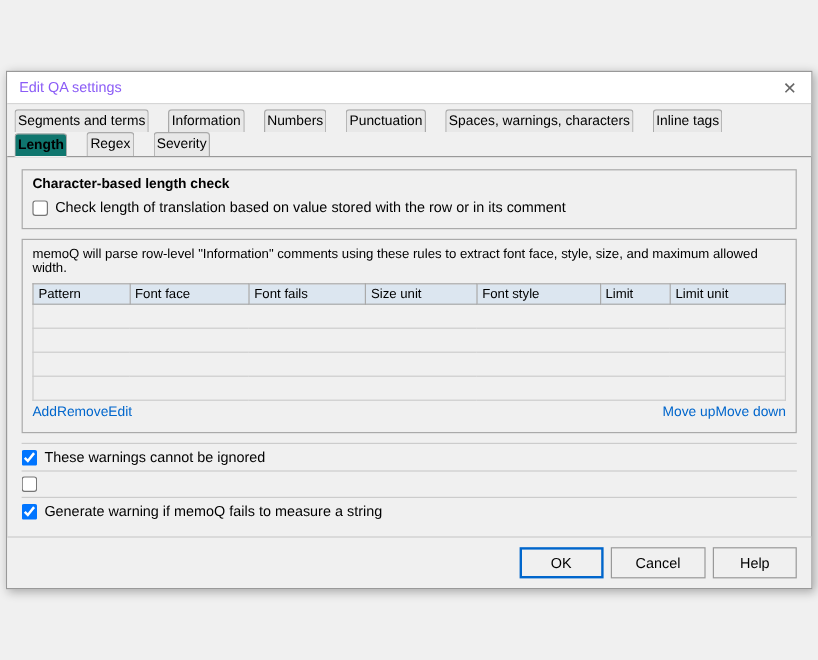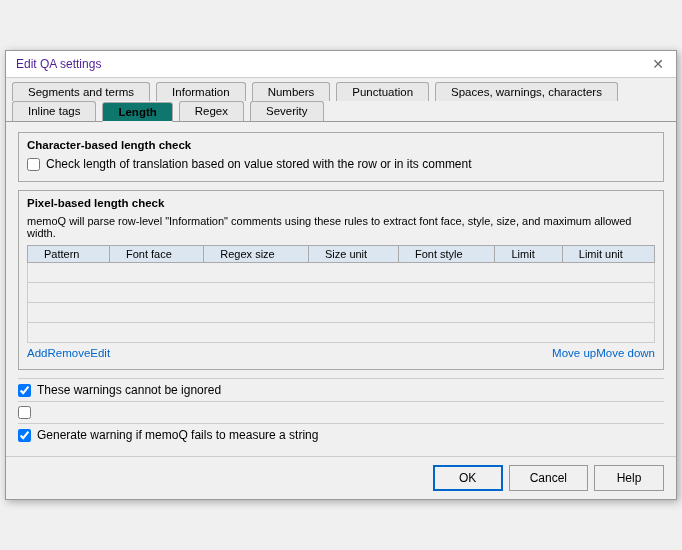--- a/index.html
+++ b/index.html
@@ -25,21 +25,21 @@
       padding: 6px 10px;
       display: flex;
       justify-content: space-between;
       align-items: center;
       border-bottom: 1px solid #ccc;
     }
 
     .titlebar-title {
       font-size: 12px;
       font-weight: normal;
-      color: #4c1d95;
+      color: #8b5cf6;
     }
 
     .close-btn {
       background: none;
       border: none;
       cursor: pointer;
       font-size: 14px;
       color: #666;
       line-height: 1;
       padding: 0 2px;
@@ -48,26 +48,26 @@
     .tabs-row {
       display: flex;
       flex-wrap: wrap;
       background: #f0f0f0;
       border-bottom: 1px solid #999;
       padding: 4px 6px 0;
       gap: 0;
     }
 
     .tab {
-      padding: 3px 15px;
+      padding: 3px 2px;
       border: 1px solid #aaa;
       border-bottom: none;
       background: #e8e8e8;
       cursor: pointer;
-      margin-right: 6px;
+      margin-right: 16px;
       color: #000;
       font-size: 11.5px;
       border-radius: 3px 3px 0 0;
     }
 
     .tab.active {
       background: #0f766e;
       border-bottom: 1px solid #f0f0f0;
       font-weight: bold;
       z-index: 1;
@@ -112,21 +112,21 @@
 
     .grid-table {
       width: 100%;
       border-collapse: collapse;
       border: 1px solid #aaa;
     }
 
     .grid-table th {
       background: #dce6f0;
       border: 1px solid #aaa;
-      padding: 2px 16px;
+      padding: 2px 4px;
       font-weight: normal;
       text-align: left;
       font-size: 11px;
     }
 
     .grid-table td {
       border: 1px solid #ccc;
       padding: 2px 4px;
       height: 16px;
     }
@@ -211,29 +211,28 @@
 
     <div class="section-box">
       <div class="section-title">Character-based length check</div>
       <div class="checkbox-row">
         <input type="checkbox" style="">
         <label>Check length of translation based on value stored with the row or in its comment</label>
       </div>
     </div>
 
     <div class="section-box">
-      <div class="section-title">Pixel-based length check</div>
       <div class="pixel-desc">memoQ will parse row-level "Information" comments using these rules to extract font face, style, size, and maximum allowed width.</div>
 
       <table class="grid-table">
         <thead>
           <tr>
             <th>Pattern</th>
             <th>Font face</th>
-            <th>Regex size</th>
+            <th>Font fails</th>
             <th>Size unit</th>
             <th>Font style</th>
             <th>Limit</th>
             <th>Limit unit</th>
           </tr>
         </thead>
         <tbody class="grid-body">
           <tr>
               <td colspan="7"></td>
             </tr>

